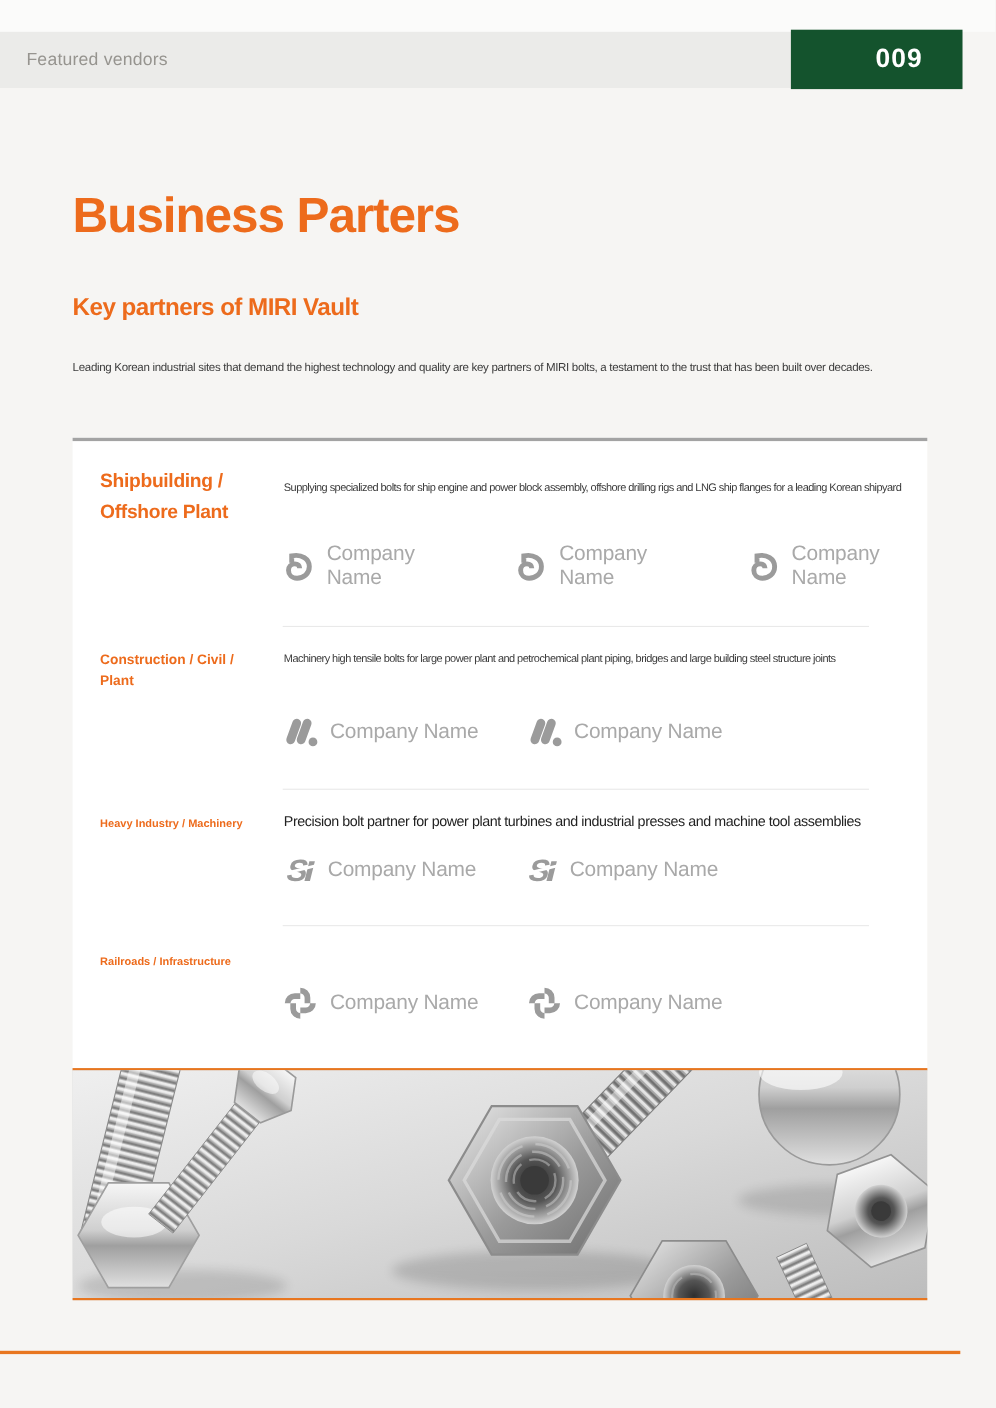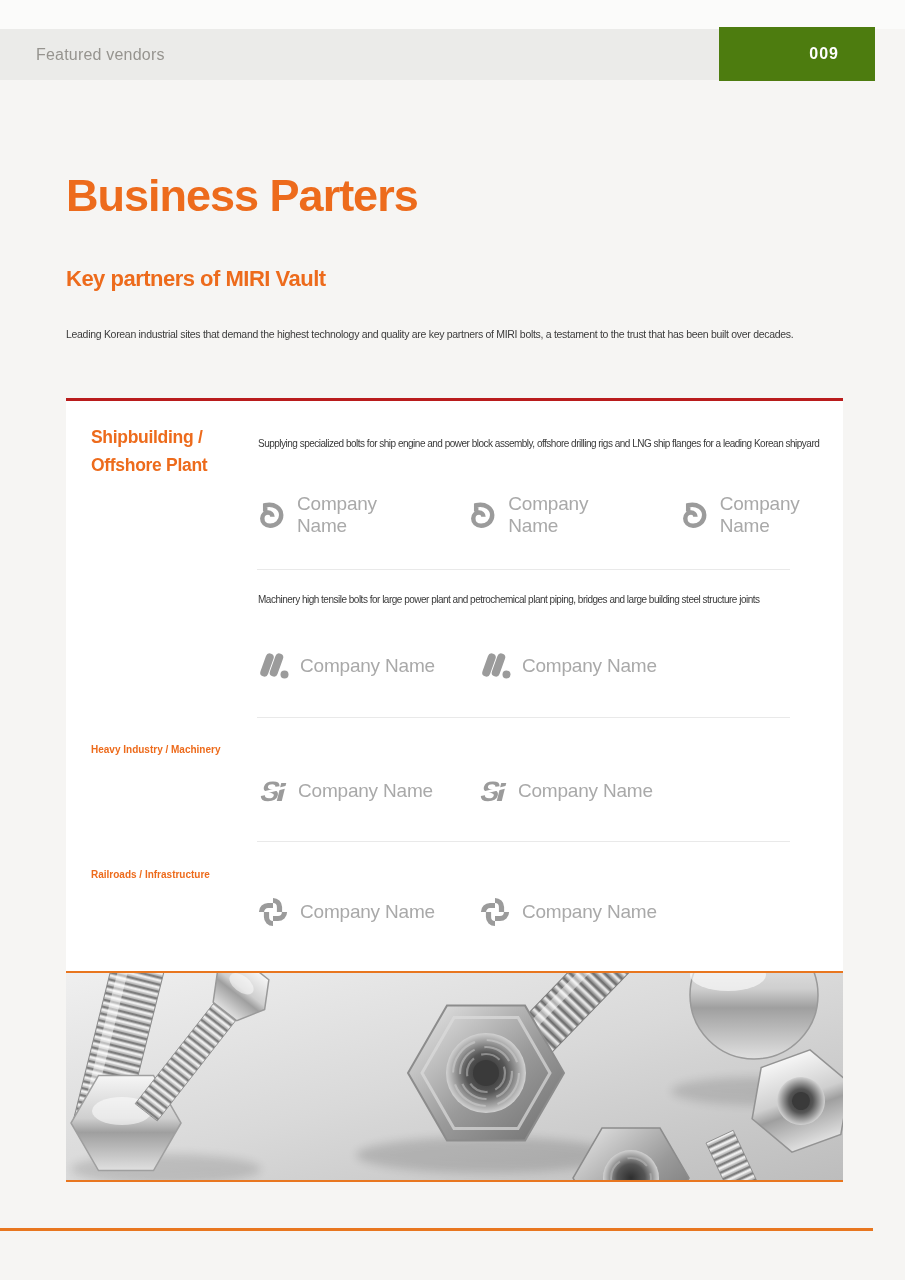--- a/index.html
+++ b/index.html
@@ -6,44 +6,44 @@
   html,body { width:905px; height:1280px; }
   body {
     position:relative;
     background:#f6f5f3;
     font-family:"Liberation Sans", sans-serif;
     overflow:hidden;
   }
   .top-strip { position:absolute; top:0; left:0; width:905px; height:29px; background:#fbfbfa; }
   .top-bar {
     position:absolute; top:29px; left:0; width:875px; height:51px;
-    background:#ebebe9; display:flex; align-items:center; padding-left:36px;
+    background:#ebebe9; display:flex; align-items:center; padding-left:24px;
   }
   .top-bar-label { font-size:16px; color:#96948f; letter-spacing:.2px; }
   .page-badge {
     position:absolute; top:27px; left:719px; width:156px; height:54px;
-    background:#4d7c0f; color:#fff; display:flex; align-items:center;
-    justify-content:flex-end; padding-right:36px; font-size:16px;
+    background:#14532d; color:#fff; display:flex; align-items:center;
+    justify-content:flex-end; padding-right:36px; font-size:24px;
     font-weight:bold; letter-spacing:1px;
   }
   .page-title {
     position:absolute; left:66px; top:170px;
     font-size:45px; font-weight:700; color:#ed6b1c; letter-spacing:-1px;
   }
   .page-subtitle {
     position:absolute; left:66px; top:266px;
     font-size:22px; font-weight:700; color:#ed6b1c; letter-spacing:-.5px;
   }
   .intro-text {
     position:absolute; left:66px; top:328px; width:780px;
     font-size:10.5px; color:#3c3c3c; letter-spacing:-.3px; white-space:nowrap;
   }
   .partners-panel {
     position:absolute; left:66px; top:398px; width:777px; height:573px;
-    background:#ffffff; border-top:3px solid #b91c1c;
+    background:#ffffff; border-top:3px solid #a3a3a3;
   }
   .partner-row { position:absolute; left:0; width:777px; }
   .row1 { top:0;     height:169px; }
   .row2 { top:169px; height:148px; }
   .row3 { top:317px; height:124px; }
   .row4 { top:441px; height:129px; }
   .row-sep {
     position:absolute; left:191px; bottom:0; width:533px; height:1px;
     background:#e9e9e9;
   }
@@ -124,20 +124,24 @@
             <path d="M10.5 13 V6.5 C20 4.5 27 9.5 27 16.5 C27 23.5 21.5 27.5 15.5 27.5 C10.5 27.5 7.5 24 7.5 20 C7.5 16.5 10 14 13.5 14 C16.2 14 18 15.8 18 18.2" fill="none" stroke="#9b9b9b" stroke-width="4.6"></path>
           </svg>
         </span>
         <span class="company-label">Company Name</span>
       </div>
     </div>
     <div class="row-sep"></div>
   </div>
 
   <div class="partner-row row2">
+    <div class="cat">
+      <span>Construction / Civil /</span>
+      <span>Plant</span>
+    </div>
     <div class="desc">Machinery high tensile bolts for large power plant and petrochemical plant piping, bridges and large building steel structure joints</div>
     <div class="companies">
       <div class="company">
         <span class="logo">
           <svg viewBox="0 0 36 32" width="36" height="32" aria-hidden="true">
             <g fill="#9b9b9b">
               <rect x="8" y="3" width="8" height="24" rx="4" transform="rotate(20 12 15)"></rect>
               <rect x="17.5" y="3" width="8" height="24" rx="4" transform="rotate(20 21.5 15)"></rect>
               <circle cx="29.5" cy="24.5" r="4"></circle>
             </g>
@@ -158,20 +162,21 @@
         <span class="company-label">Company Name</span>
       </div>
     </div>
     <div class="row-sep"></div>
   </div>
 
   <div class="partner-row row3">
     <div class="cat">
       <span>Heavy Industry / Machinery</span>
     </div>
+    <div class="desc">Precision bolt partner for power plant turbines and industrial presses and machine tool assemblies</div>
     <div class="companies">
       <div class="company">
         <span class="logo">
           <svg viewBox="0 0 34 30" width="34" height="30" aria-hidden="true">
             <g fill="#9b9b9b" transform="skewX(-14) translate(6 0)">
               <text x="4" y="25" font-family="Liberation Sans, sans-serif" font-size="28" font-weight="bold">S</text>
               <rect x="22" y="7" width="5" height="18"></rect>
             </g>
             <rect x="1" y="13.4" width="31" height="2.6" fill="#ffffff" transform="rotate(-14 17 14.5)"></rect>
           </svg>

